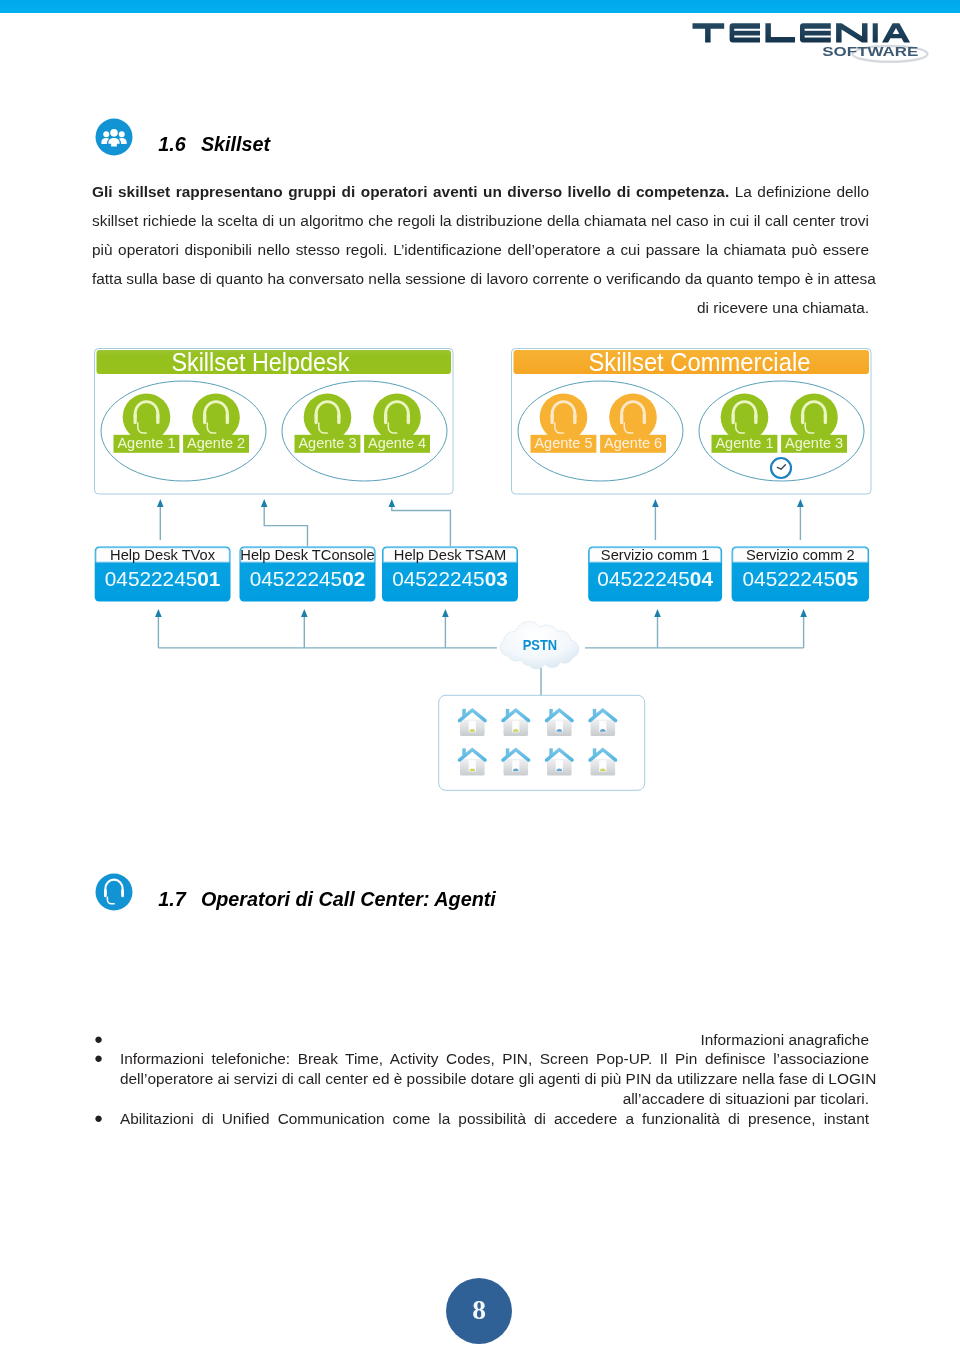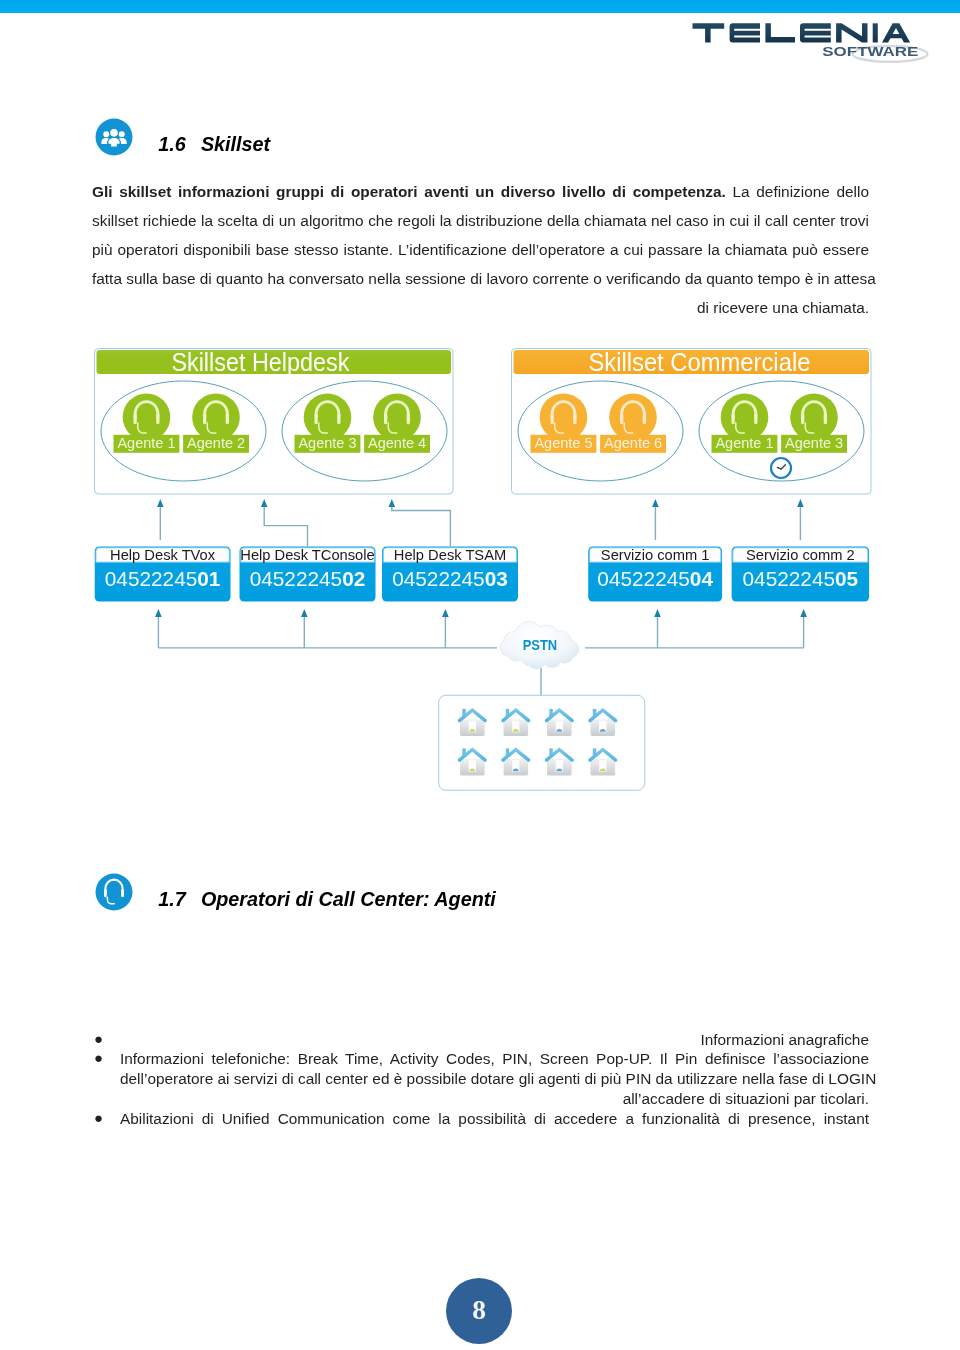--- a/index.html
+++ b/index.html
@@ -81,23 +81,23 @@
       <circle cx="8.4" cy="15.2" r="4.1"></circle>
       <path d="M1.7,26.0 c0-3.7 3.0-5.6 6.7-5.6 c1.5,0 2.8,0.3 3.9,0.85 c-1.9,1.6 -3.0,3.9 -3.0,6.5 v0.95 h-7.6 z"></path>
       <circle cx="29.6" cy="15.2" r="4.1"></circle>
       <path d="M36.3,26.0 c0-3.7 -3.0-5.6 -6.7-5.6 c-1.5,0 -2.8,0.3 -3.9,0.85 c1.9,1.6 3.0,3.9 3.0,6.5 v0.95 h7.6 z"></path>
     </g>
   </svg>
   <div class="sec-num" style="left:158.3px;top:143.5px">1.6</div>
   <div class="sec-title" style="left:200.9px;top:143.5px">Skillset</div>
 
   <div class="para" style="top:176.5px">
-    <span class="jline"><b>Gli skillset informazioni gruppi di operatori aventi un diverso livello di competenza.</b><span> La definizione dello</span></span>
+    <span class="jline"><b>Gli skillset rappresentano gruppi di operatori aventi un diverso livello di competenza.</b><span> La definizione dello</span></span>
     <span class="jline">skillset richiede la scelta di un algoritmo che regoli la distribuzione della chiamata nel caso in cui il call center trovi</span>
-    <span class="jline">più operatori disponibili base stesso istante. L’identificazione dell’operatore a cui passare la chiamata può essere</span>
+    <span class="jline">più operatori disponibili nello stesso regoli. L’identificazione dell’operatore a cui passare la chiamata può essere</span>
     <span class="jline">fatta sulla base di quanto ha conversato nella sessione di lavoro corrente o verificando da quanto tempo è in attesa</span>
     <span class="lline">di ricevere una chiamata.</span>
   </div>
 
   <svg class="sec-icon-svg" style="left:95px;top:873px" width="38" height="38" viewBox="0 0 38 38">
     <circle cx="19" cy="19" r="18.5" fill="#1193d4"></circle>
     <g fill="none" stroke="#ffffff" stroke-linecap="round">
       <path d="M10.4,21.2 V15.8 a8.6 9.2 0 0 1 17.2 0 V21.2" stroke-width="2.1"></path>
       <path d="M10.4,17.6 V22.9" stroke-width="2.7"></path>
       <path d="M27.6,17.6 V22.9" stroke-width="2.7"></path>

